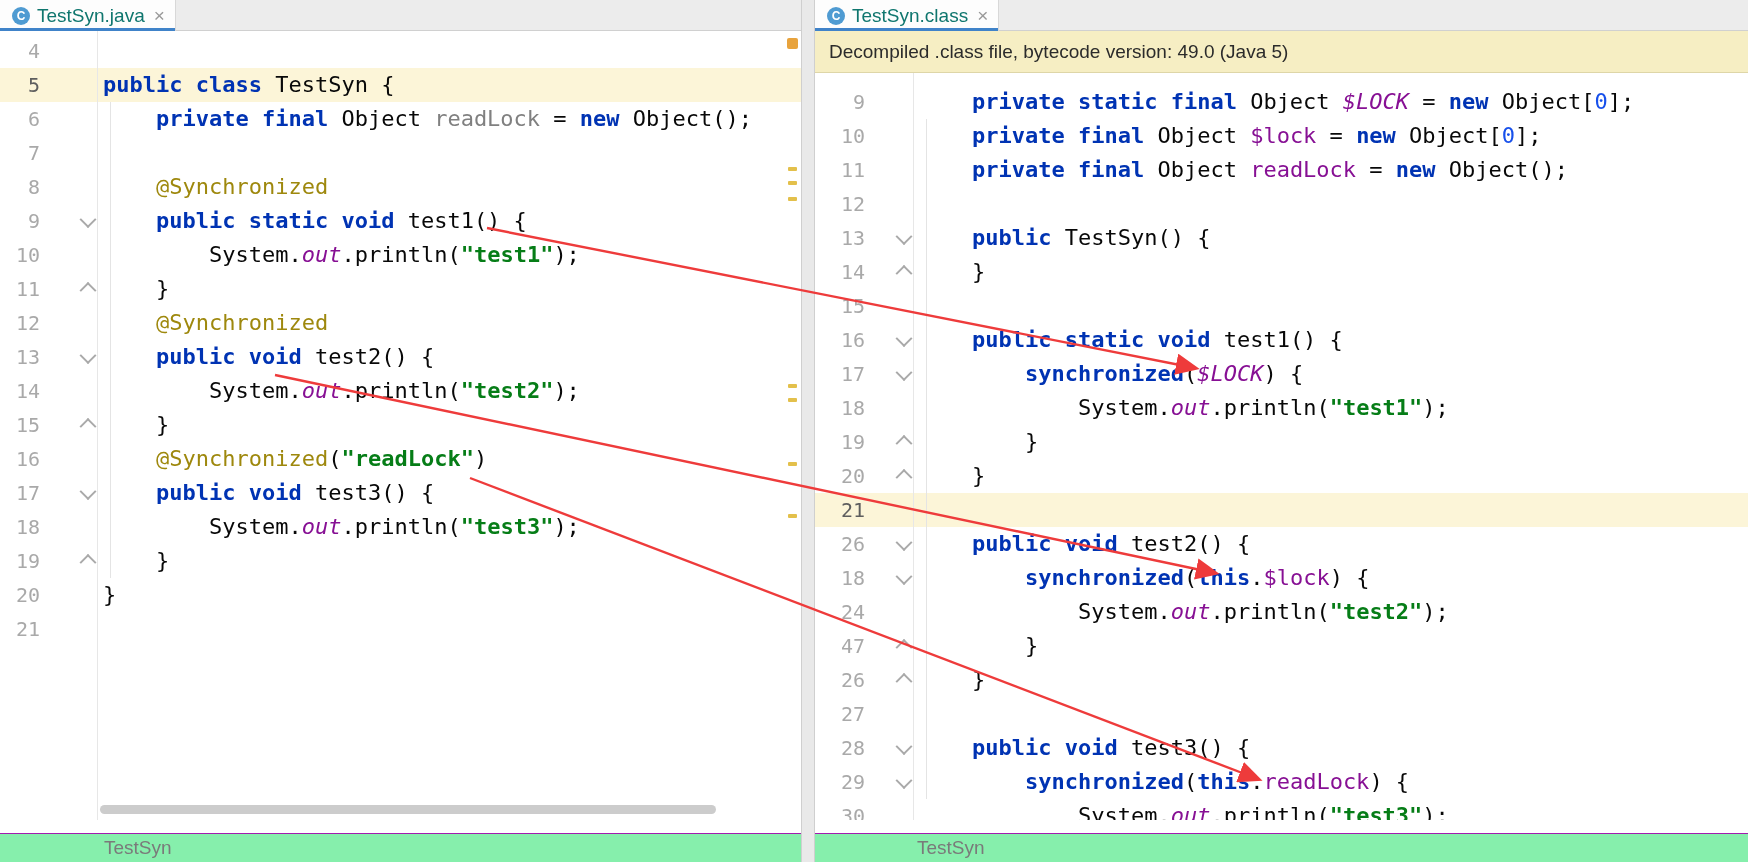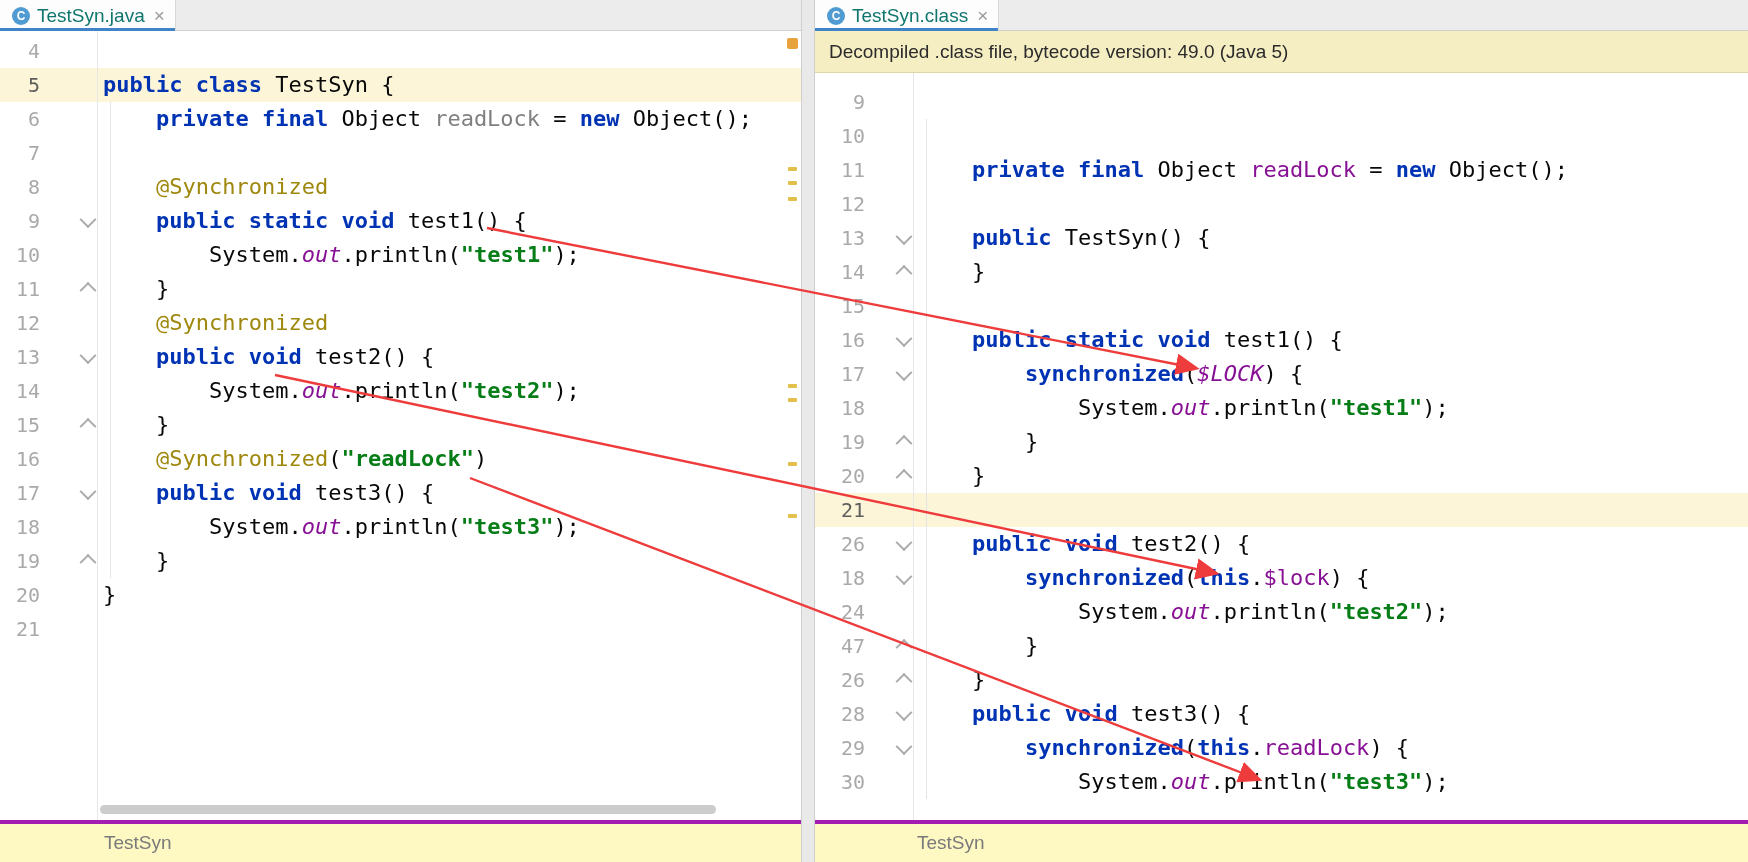--- a/index.html
+++ b/index.html
@@ -71,22 +71,22 @@
 
   
   .hscroll{position:absolute;left:100px;bottom:6px;width:616px;height:9px;border-radius:5px;background:#cccccc;z-index:3;}
 
   
   .stripe{position:absolute;right:0;top:31px;bottom:42px;width:16px;z-index:4;}
   .stripe-square{position:absolute;left:2px;top:7px;width:11px;height:11px;border-radius:2px;background:var(--c-indicator);}
   .stripe-mark{position:absolute;left:3px;width:9px;height:4px;border-radius:1px;background:var(--c-stripe_mark);}
 
   
-  .crumbs{position:absolute;left:0;right:0;bottom:0;height:42px;background:#fef9c3;
-    border-top:4px solid #a21caf;box-sizing:border-box;display:flex;align-items:center;}
+  .crumbs{position:absolute;left:0;right:0;bottom:0;height:29px;background:#86efac;
+    border-top:1px solid #a21caf;box-sizing:border-box;display:flex;align-items:center;}
   .pane.left  .crumbs{padding-left:104px;}
   .pane.right .crumbs{padding-left:102px;}
   .crumb{font-size:19px;color:#7a7a7a;}
 
   
   .overlay{position:absolute;inset:0;z-index:50;pointer-events:none;}
 </style>
 </head>
 <body>
 
@@ -240,24 +240,26 @@
 
   <div class="banner">
     <span>Decompiled .class file, bytecode version: 49.0 (Java 5)</span>
   </div>
 
   <div class="editor-body">
     <div class="lines">
         <div class="row">
           <span class="lnum">9</span>
           <span class="foldcell"></span>
+          <span class="code"><span class="tk-pl">    </span><span class="tk-kw">private static final</span><span class="tk-pl"> Object </span><span class="tk-sfld">$LOCK</span><span class="tk-pl"> = </span><span class="tk-kw">new</span><span class="tk-pl"> Object[</span><span class="tk-nm">0</span><span class="tk-pl">];</span></span>
         </div>
         <div class="row">
           <span class="lnum">10</span>
           <span class="foldcell"></span>
+          <span class="code"><span class="tk-pl">    </span><span class="tk-kw">private final</span><span class="tk-pl"> Object </span><span class="tk-fld">$lock</span><span class="tk-pl"> = </span><span class="tk-kw">new</span><span class="tk-pl"> Object[</span><span class="tk-nm">0</span><span class="tk-pl">];</span></span>
         </div>
         <div class="row">
           <span class="lnum">11</span>
           <span class="foldcell"></span>
           <span class="code"><span class="tk-pl">    </span><span class="tk-kw">private final</span><span class="tk-pl"> Object </span><span class="tk-fld">readLock</span><span class="tk-pl"> = </span><span class="tk-kw">new</span><span class="tk-pl"> Object();</span></span>
         </div>
         <div class="row">
           <span class="lnum">12</span>
           <span class="foldcell"></span>
           <span class="code"></span>
@@ -344,20 +346,25 @@
             <i class="fold-marker end"></i>
           </span>
           <span class="code"><span class="tk-pl">        }</span></span>
         </div>
         <div class="row">
           <span class="lnum">26</span>
           <span class="foldcell">
             <i class="fold-marker end"></i>
           </span>
           <span class="code"><span class="tk-pl">    }</span></span>
+        </div>
+        <div class="row">
+          <span class="lnum">27</span>
+          <span class="foldcell"></span>
+          <span class="code"></span>
         </div>
         <div class="row">
           <span class="lnum">28</span>
           <span class="foldcell">
             <i class="fold-marker start"></i>
           </span>
           <span class="code"><span class="tk-pl">    </span><span class="tk-kw">public void</span><span class="tk-pl"> test3() {</span></span>
         </div>
         <div class="row">
           <span class="lnum">29</span>

